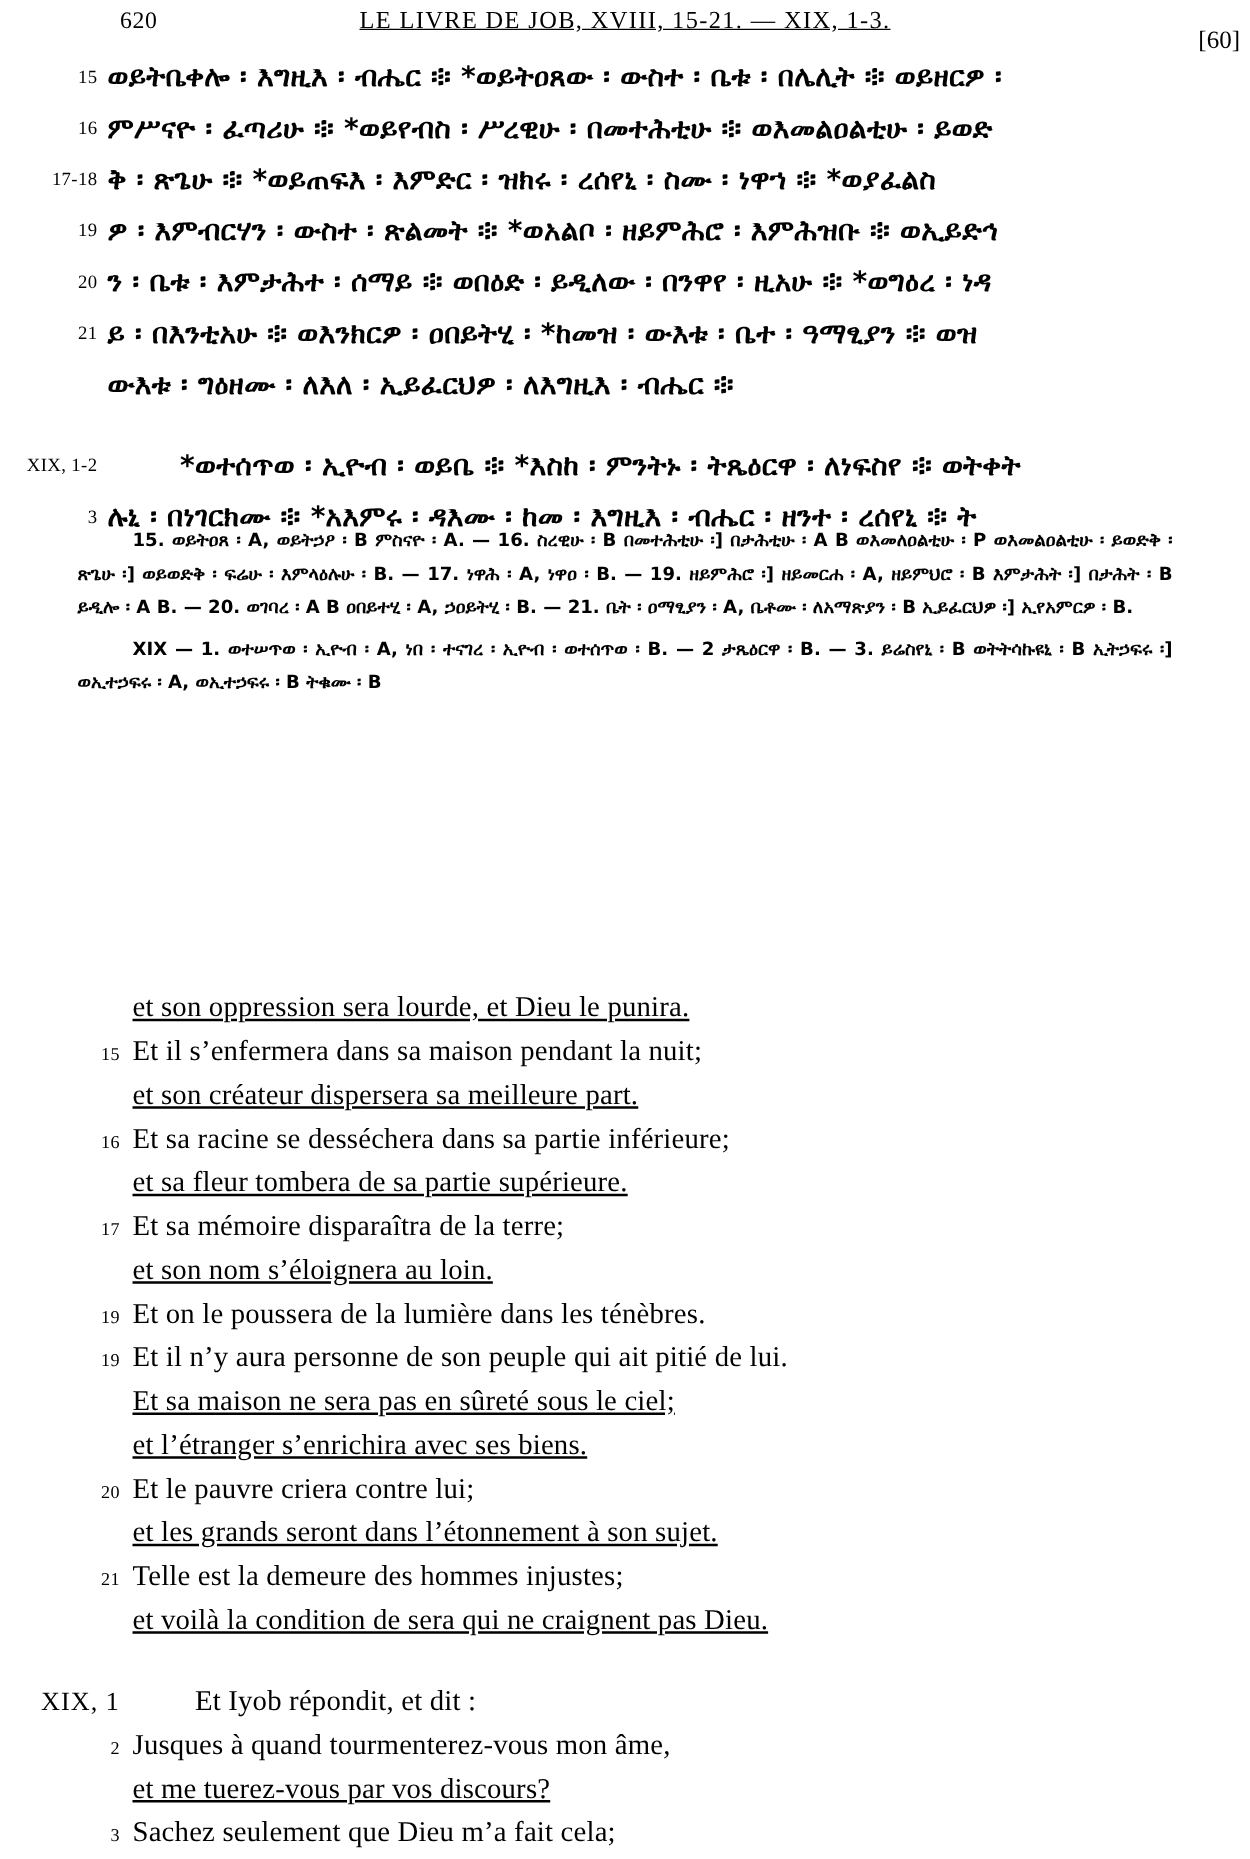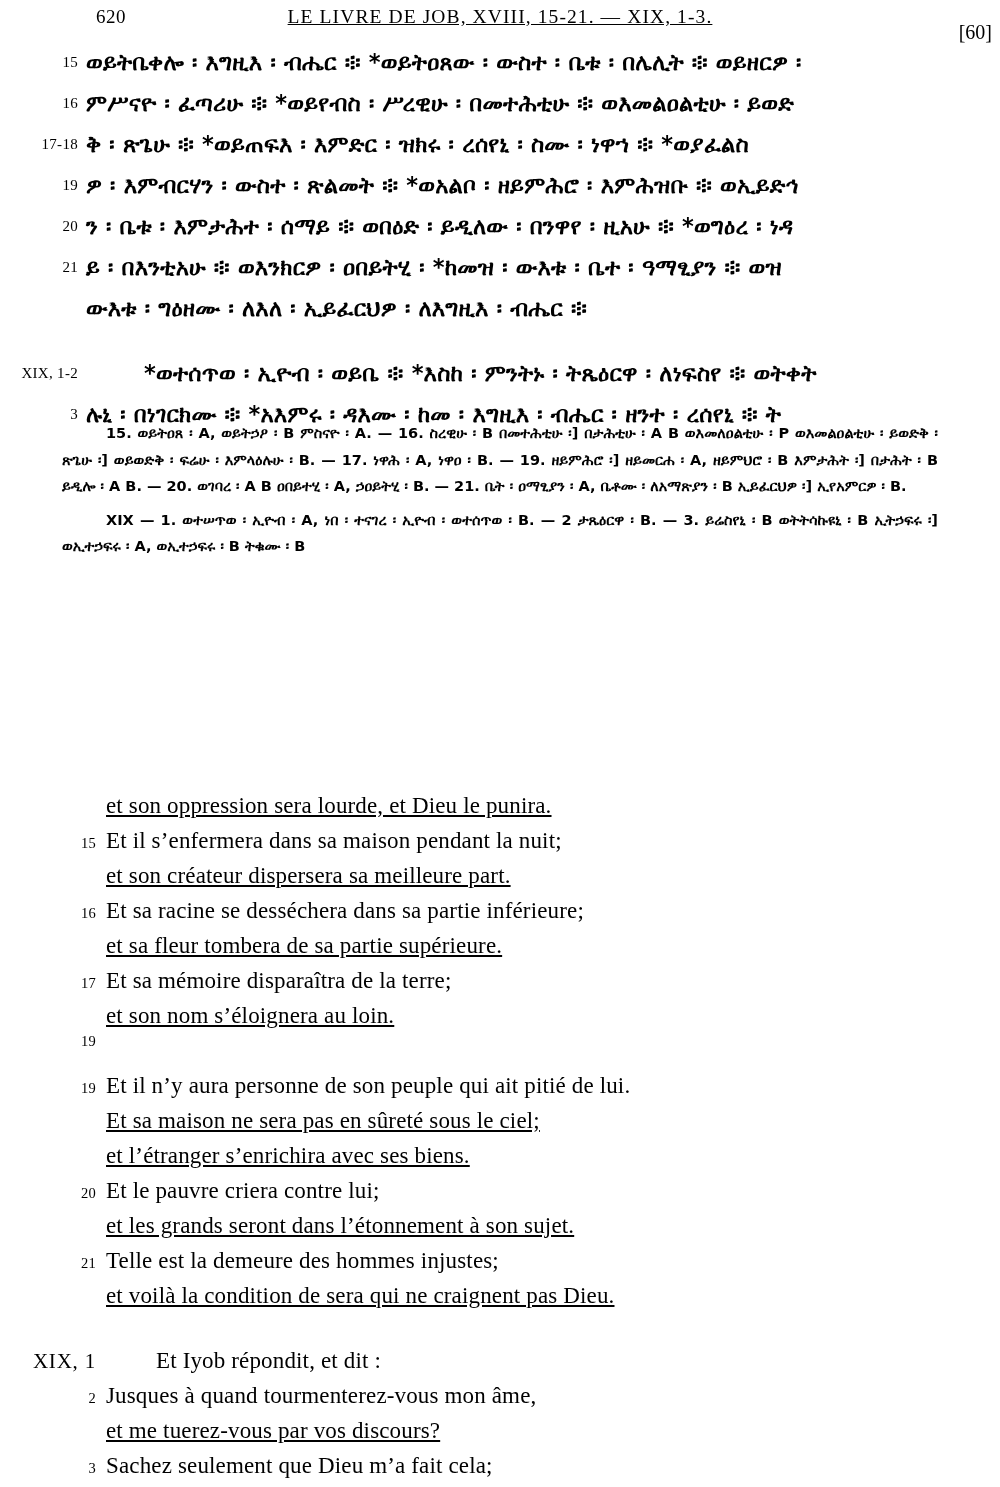--- a/index.html
+++ b/index.html
@@ -248,20 +248,21 @@
     <span class="fr-text">Et sa mémoire disparaîtra de la terre;</span>
   </div>
 
   <div class="fr-row">
     <span class="fr-num"></span>
     <span class="fr-text indented">et son nom s’éloignera au loin.</span>
   </div>
 
   <div class="fr-row">
     <span class="fr-num">19</span>
+    <span class="fr-text">Et on le poussera de la lumière dans les ténèbres.</span>
   </div>
 
   <div class="fr-row">
     <span class="fr-num">19</span>
     <span class="fr-text">Et il n’y aura personne de son peuple qui ait pitié de lui.</span>
   </div>
 
   <div class="fr-row">
     <span class="fr-num"></span>
     <span class="fr-text indented">Et sa maison ne sera pas en sûreté sous le ciel;</span>

